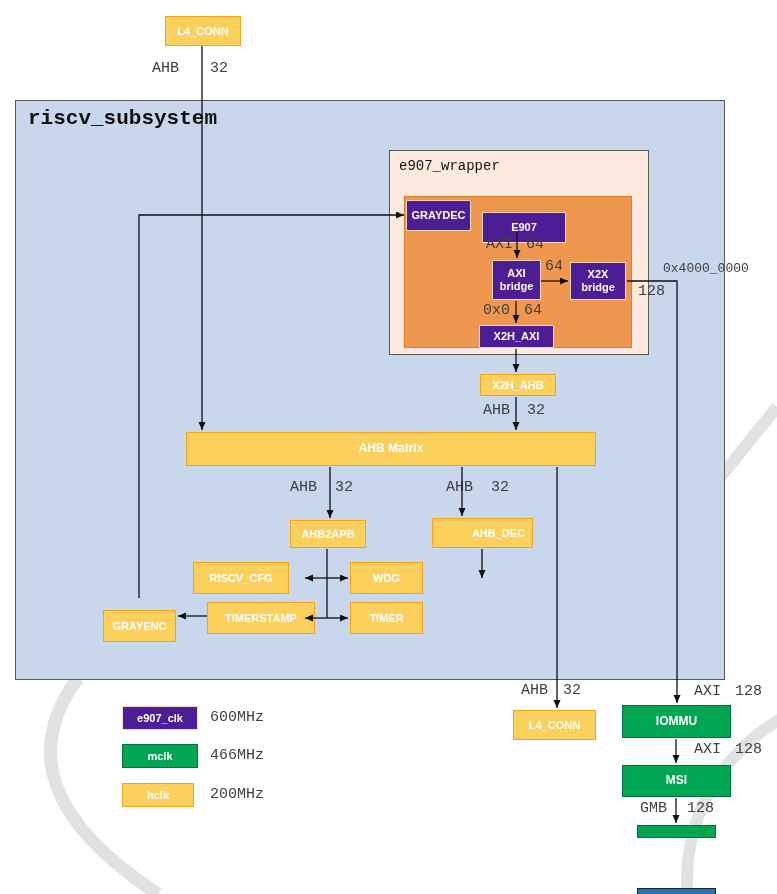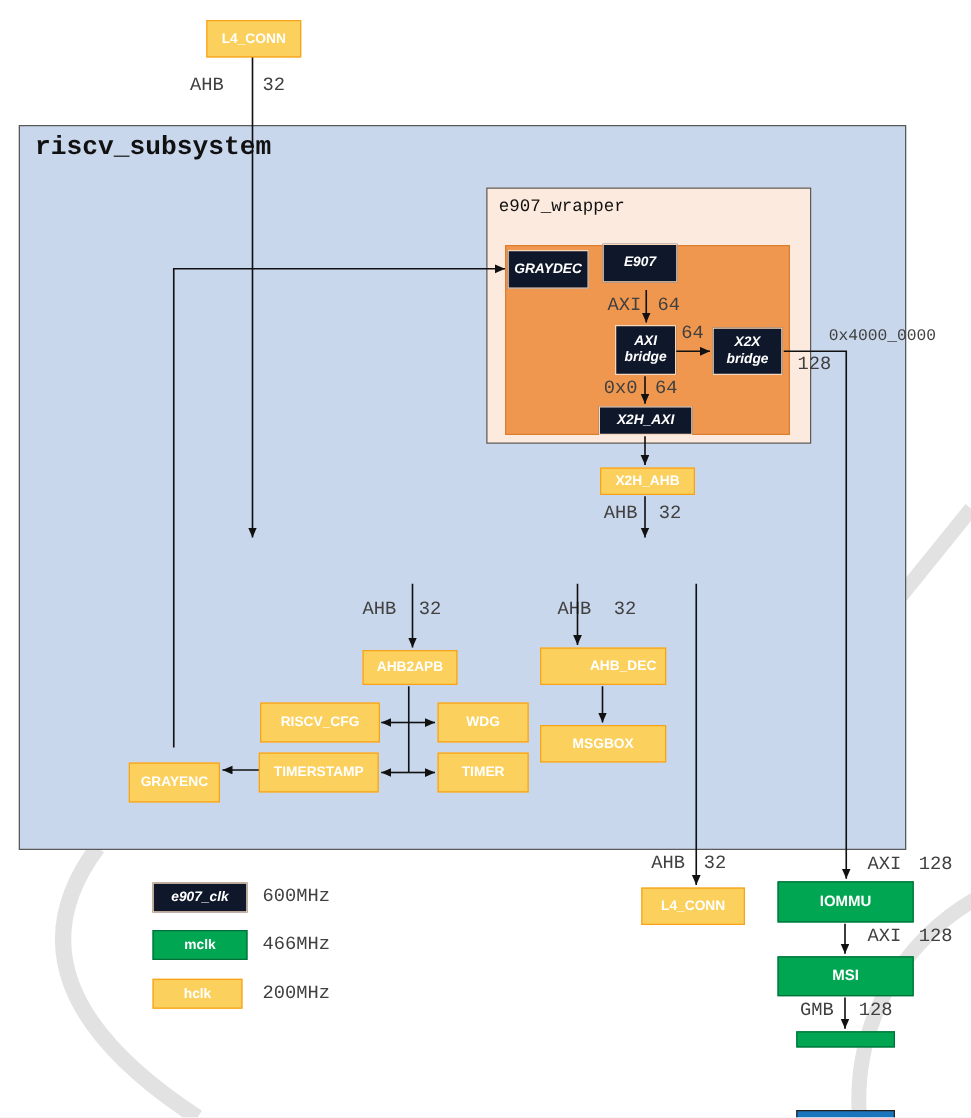--- a/index.html
+++ b/index.html
@@ -5,21 +5,21 @@
   * { margin:0; padding:0; box-sizing:border-box; }
   html,body { background:#ffffff; }
   .canvas { position:relative; width:777px; height:894px; background:#ffffff; overflow:hidden;
             font-family:"Liberation Sans", sans-serif; }
   .region { position:absolute; z-index:2; }
   .rtitle { position:absolute; font-family:"Liberation Mono", monospace; color:#111; z-index:6; white-space:nowrap; }
   .node { position:absolute; display:flex; align-items:center; justify-content:center; text-align:center;
           color:#fff; font-weight:bold; font-size:11px; line-height:1.15; white-space:pre-line; z-index:10;
           font-family:"Liberation Sans", sans-serif; }
   .yellow   { background:#FBD05C; border:1.5px solid #F7A21B; }
-  .dkorange { background:#0f172a; border:1px solid #F8D8BC;font-style:italic; }
+  .dkorange { background:#4c1d95; border:1px solid #F8D8BC; }
   .green    { background:#00A651; border:1px solid #00713B; }
   .blue     { background:#1B75BC; border:1px solid #222222;margin-top:48px; }
   .elabel { position:absolute; font-family:"Liberation Mono", monospace; font-size:15px; color:#404040;
             z-index:20; white-space:nowrap; }
   .elabel.small { font-size:13px; }
   svg.layer { position:absolute; left:0; top:0; z-index:30; pointer-events:none; }
   svg.wm    { position:absolute; left:0; top:0; z-index:1;  pointer-events:none; }
 </style>
 </head>
 <body>
@@ -38,34 +38,34 @@
   <div class="rtitle" style="left:28px; top:107px; font-size:21px; font-weight:bold;">riscv_subsystem</div>
 
   <div class="region" style="left:389px; top:150px; width:260px; height:205px; background:#FBEADD; border:1px solid #595959; z-index:3;"></div>
   <div class="rtitle" style="left:399px; top:158px; font-size:14px;">e907_wrapper</div>
 
   <div class="region" style="left:404px; top:196px; width:228px; height:152px; background:#F0974F; border:1px solid #DD7E2E; z-index:4;"></div>
 
   <div class="node yellow" style="left:165px; top:16px; width:76px; height:30px;">L4_CONN</div>
 
   <div class="node dkorange" style="left:406px; top:200px; width:65px; height:31px;">GRAYDEC</div>
-  <div class="node dkorange" style="left:482px; top:195px; width:60px; height:31px;">E907</div>
+  <div class="node dkorange" style="left:482px; top:212px; width:84px; height:31px;">E907</div>
   <div class="node dkorange" style="left:492px; top:260px; width:49px; height:40px;">AXI
 bridge</div>
   <div class="node dkorange" style="left:570px; top:262px; width:56px; height:38px;">X2X
 bridge</div>
   <div class="node dkorange" style="left:479px; top:325px; width:75px; height:23px;">X2H_AXI</div>
 
   <div class="node yellow" style="left:480px; top:374px; width:76px; height:22px;">X2H_AHB</div>
+  <div class="node yellow" style="left:186px; top:432px; width:410px; height:34px; font-size:12px;">AHB Matrix</div>
   <div class="node yellow" style="left:290px; top:520px; width:76px; height:28px;">AHB2APB</div>
   <div class="node yellow" style="left:432px; top:518px; width:101px; height:30px;padding-left:32px;">AHB_DEC</div>
-  <div class="node yellow" style="left:432px; top:580px; width:101px; height:30px;">MSGBOX</div>
-  <div class="node yellow" style="left:208px; top:562px; width:96px; height:32px;">RISCV_CFG</div>
+  <div class="node yellow" style="left:193px; top:562px; width:96px; height:32px;">RISCV_CFG</div>
   <div class="node yellow" style="left:350px; top:562px; width:73px; height:32px;">WDG</div>
-  <div class="node yellow" style="left:207px; top:602px; width:96px; height:32px;">TIMERSTAMP</div>
+  <div class="node yellow" style="left:207px; top:602px; width:108px; height:32px;">TIMERSTAMP</div>
   <div class="node yellow" style="left:350px; top:602px; width:73px; height:32px;">TIMER</div>
   <div class="node yellow" style="left:103px; top:598px; width:73px; height:32px;margin-top:12px;">GRAYENC</div>
   <div class="node yellow" style="left:513px; top:710px; width:83px; height:30px;">L4_CONN</div>
 
   <div class="node green" style="left:622px; top:765px; width:109px; height:32px; font-size:12px;">MSI</div>
   <div class="node green" style="left:622px; top:705px; width:109px; height:33px; font-size:12px;">IOMMU</div>
 
   <div class="node green" style="left:637px; top:825px; width:79px; height:13px;"></div>
   <div class="node blue" style="left:637px; top:840px; width:79px; height:22px;">MEMC</div>
   <div class="node blue" style="left:637px; top:864px; width:79px; height:24px;">DDRPHY</div>

